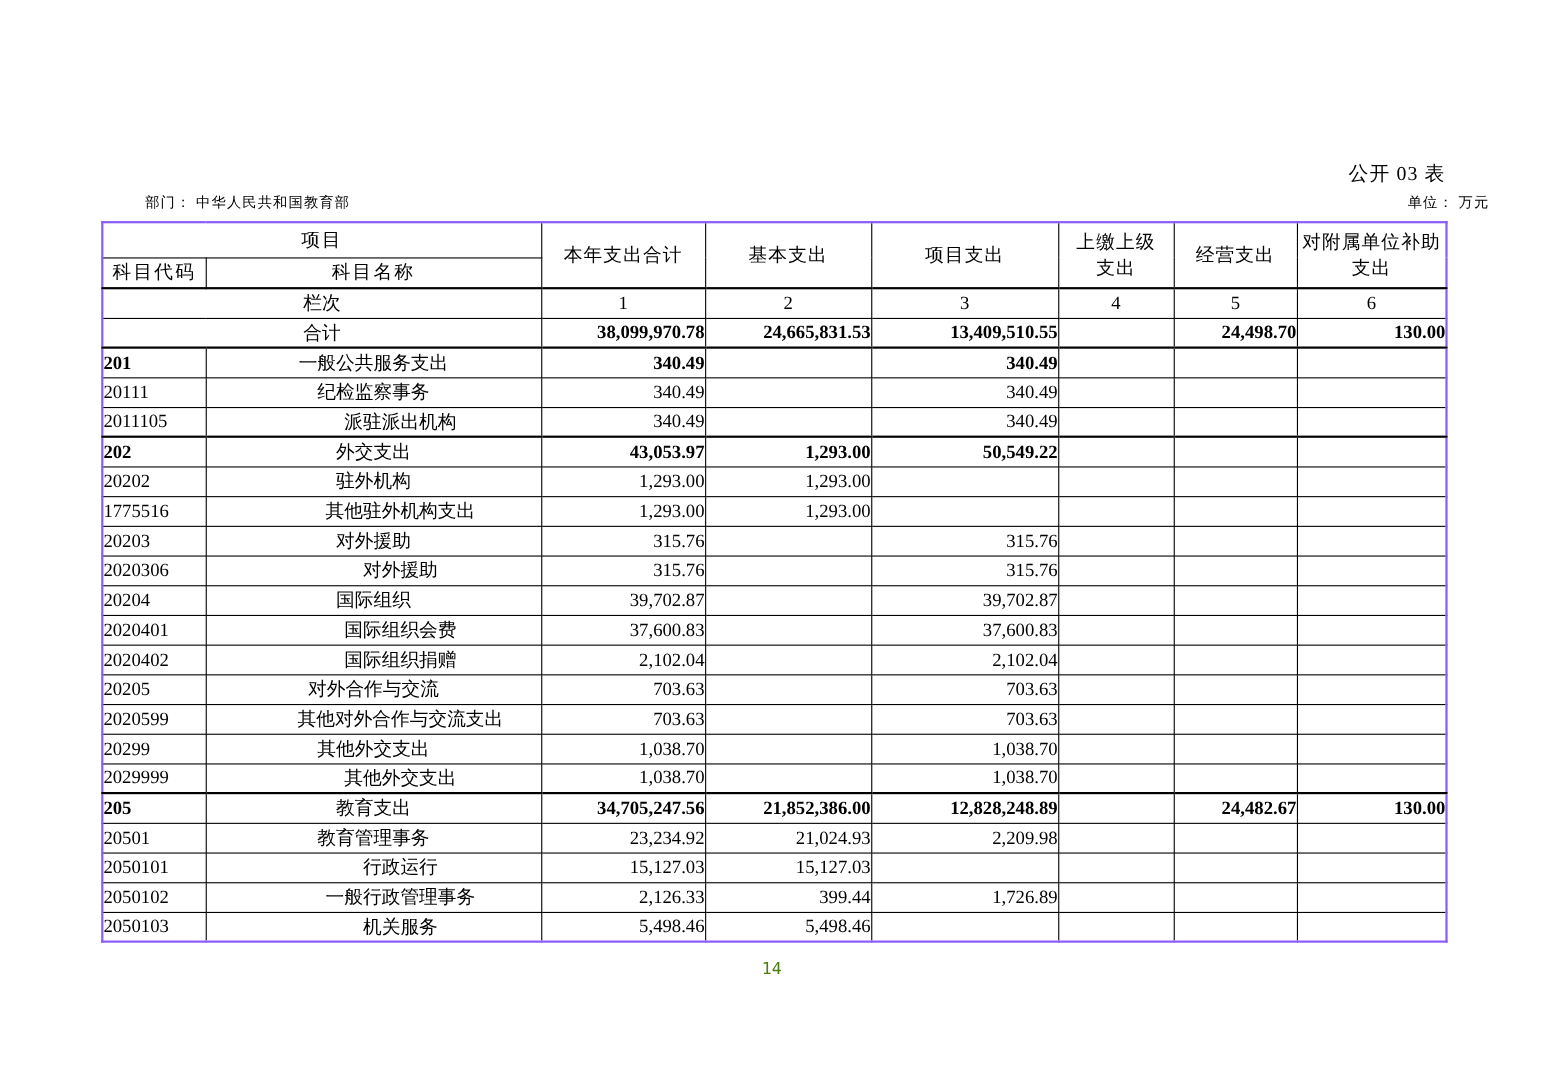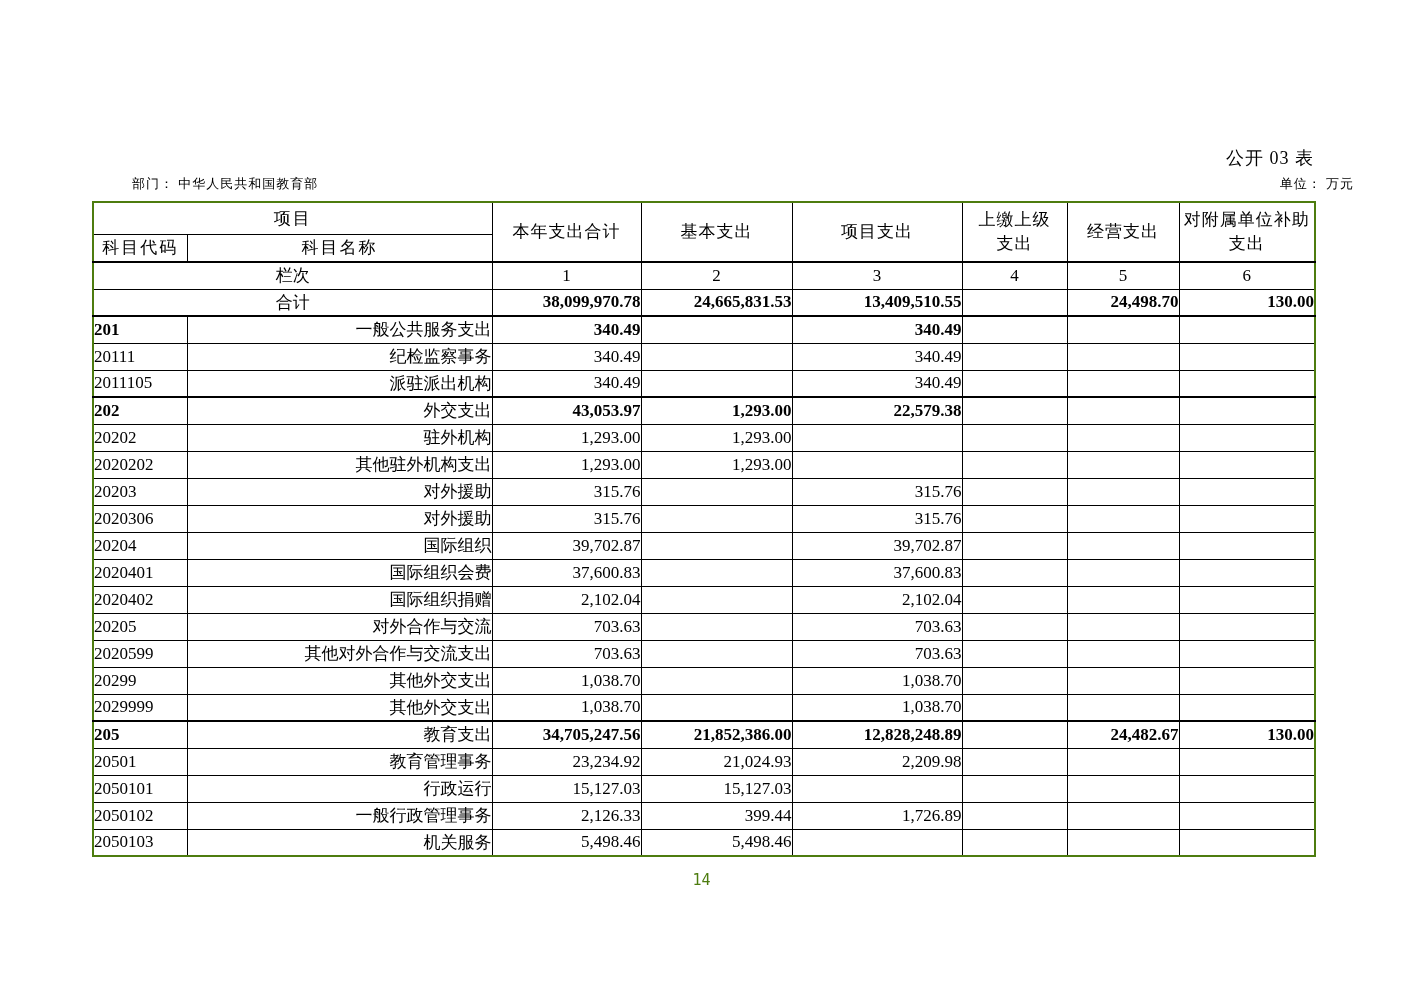--- a/index.html
+++ b/index.html
@@ -26,41 +26,41 @@
     font-size:13px; letter-spacing:1px;margin-left:40px;
   }
   .meta-row .dept { float:left; }
   .meta-row .unit { float:right; }
 
   table.fin {
     position:absolute; top:201px; left:92px;
     width:1222px;
     border-collapse:collapse;
     table-layout:fixed;
-    border:2px solid #4d7c0f;
+    border:2px solid #8b5cf6;
   }
   table.fin td {
     border:1px solid #000;
     padding:0;
     font-size:17px;
     overflow:hidden;
     white-space:nowrap;
     vertical-align:middle;
   }
   tr.hdr-a  { height:32px; }
   tr.hdr-b  { height:28px; }
   tr.hdr-c  { height:27px;padding-left:28px; }
   tr.total-row { height:27px; }
   tr.data-row  { height:27px; }
 
   td.center { text-align:center; }
   td.hdr { text-align:center; letter-spacing:2px; }
   td.col-hdr { text-align:center; letter-spacing:1px; line-height:24px; }
   td.code { text-align:left; padding-left:7px; }
-  td.name { text-align:right; padding-left:9px; }
+  td.name { text-align:center; padding-left:9px; }
   td.name.indent { padding-left:49px; }
   td.num { text-align:right; padding-right:9px; }
   .bold { font-weight:bold; }
 
   
   tr.hdr-c td { border-top:2px solid #000; }
   
   tr.grp td { border-top:2px solid #000; }
 
   .page-num {
@@ -171,37 +171,37 @@
           <td class="num">340.49</td>
           <td class="num"></td>
           <td class="num"></td>
           <td class="num"></td>
         </tr>
         <tr class="data-row grp">
           <td class="code bold">202</td>
           <td class="name">外交支出</td>
           <td class="num bold">43,053.97</td>
           <td class="num bold">1,293.00</td>
-          <td class="num bold">22,579.38</td>
+          <td class="num bold">50,549.22</td>
           <td class="num bold"></td>
           <td class="num bold"></td>
           <td class="num bold"></td>
         </tr>
         <tr class="data-row">
           <td class="code">20202</td>
           <td class="name">驻外机构</td>
           <td class="num">1,293.00</td>
           <td class="num">1,293.00</td>
           <td class="num"></td>
           <td class="num"></td>
           <td class="num"></td>
           <td class="num"></td>
         </tr>
         <tr class="data-row">
-          <td class="code">2020202</td>
+          <td class="code">1775516</td>
           <td class="name indent">其他驻外机构支出</td>
           <td class="num">1,293.00</td>
           <td class="num">1,293.00</td>
           <td class="num"></td>
           <td class="num"></td>
           <td class="num"></td>
           <td class="num"></td>
         </tr>
         <tr class="data-row">
           <td class="code">20203</td>

